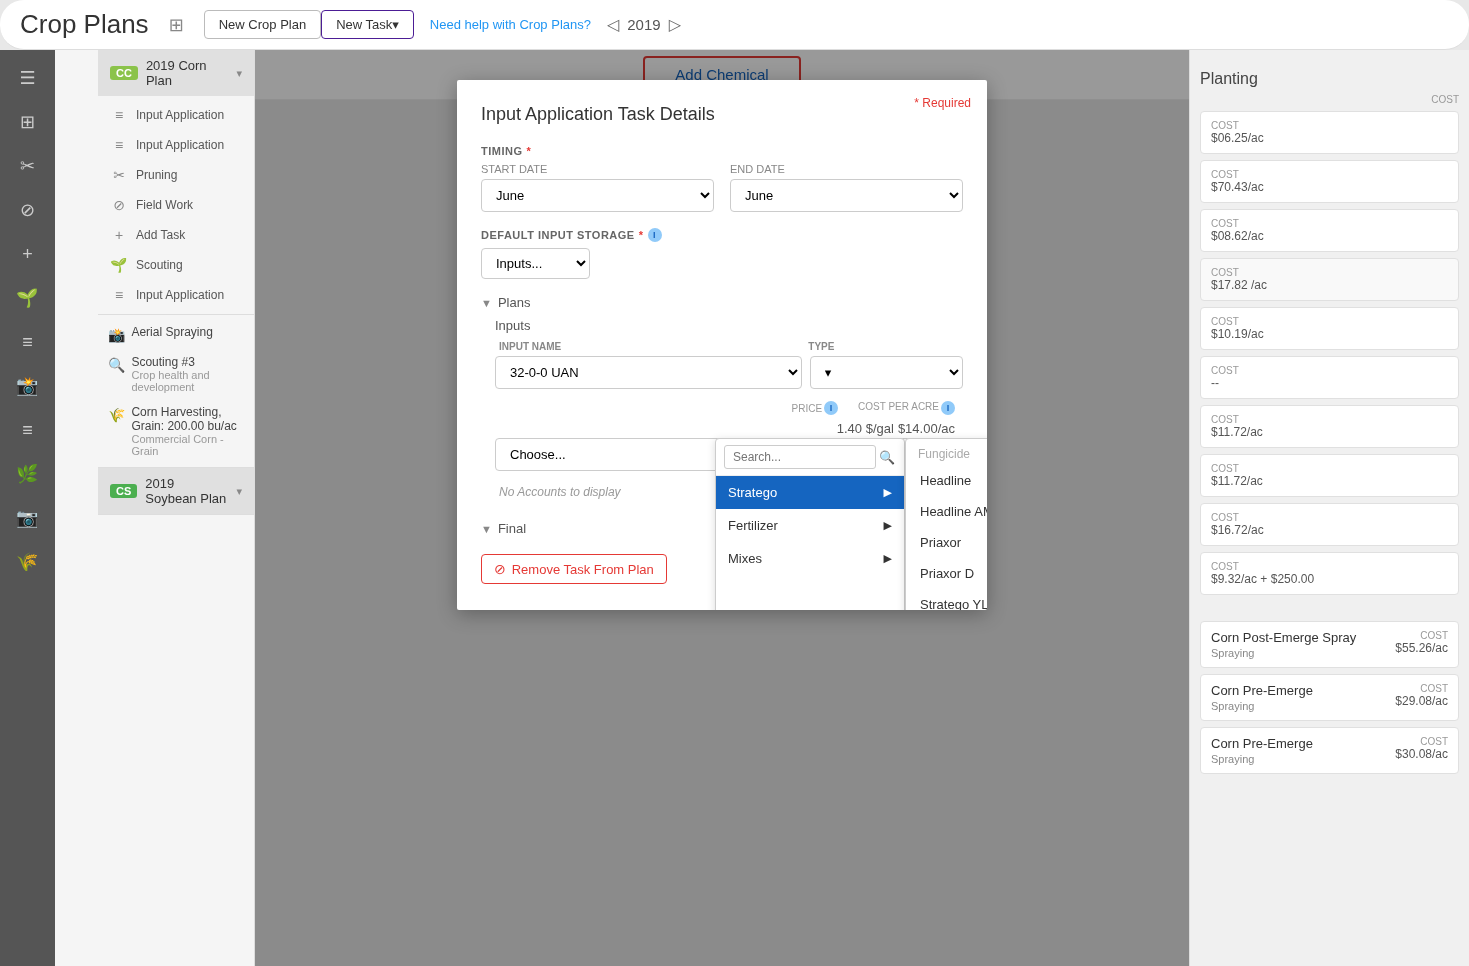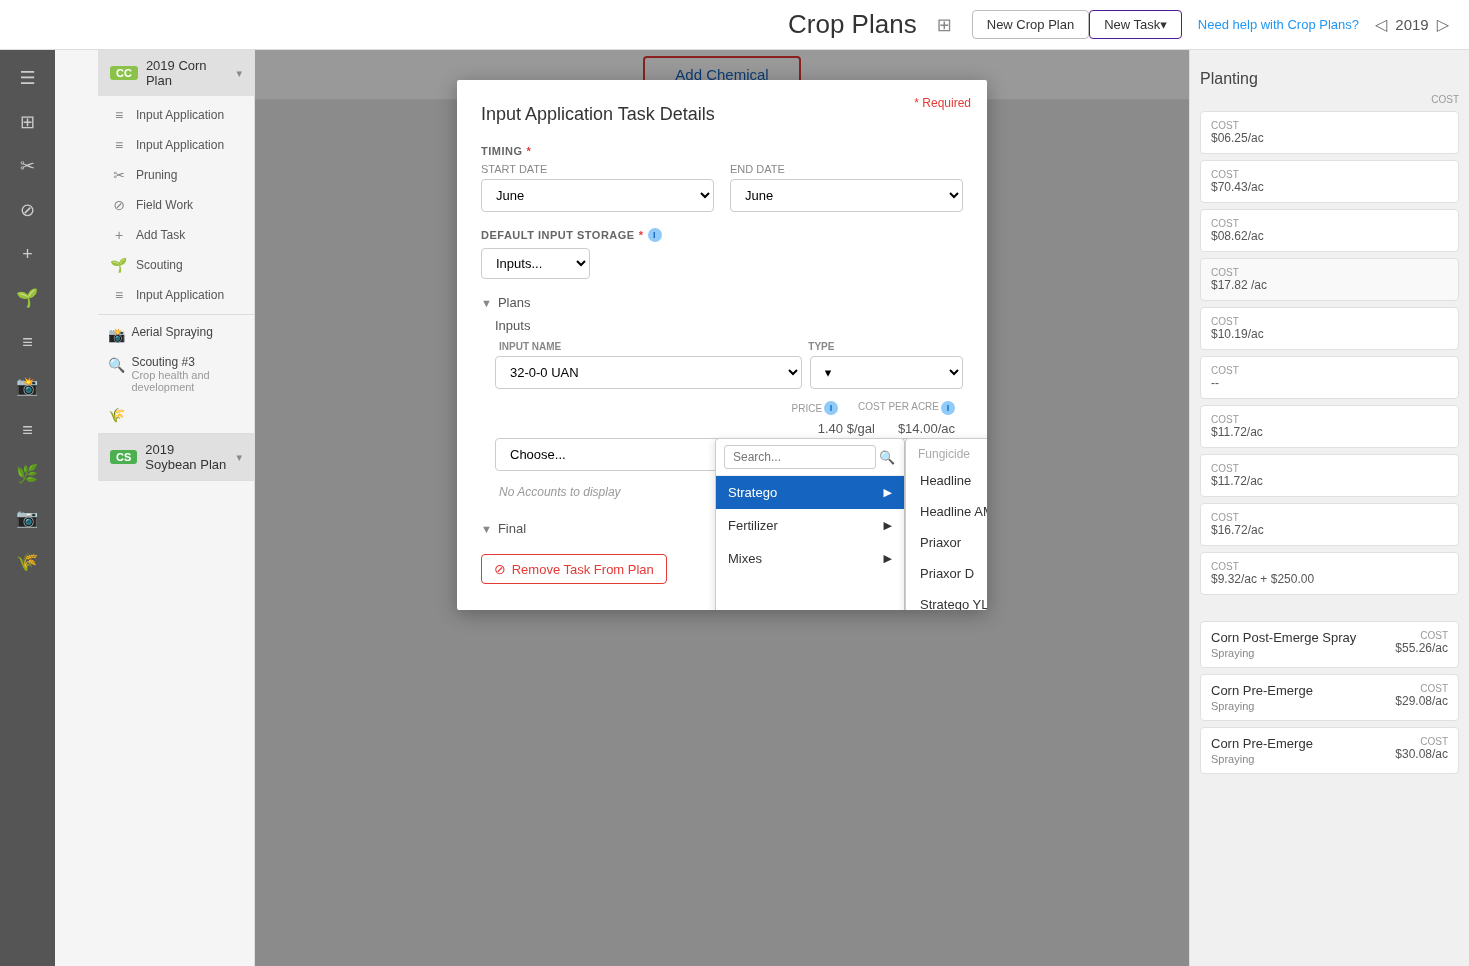--- a/index.html
+++ b/index.html
@@ -5,22 +5,23 @@
     * { box-sizing: border-box; margin: 0; padding: 0; }
     body { font-family: -apple-system, BlinkMacSystemFont, 'Segoe UI', sans-serif; background: #e8e8e8; font-size: 14px; color: #333; overflow: hidden; }
 
     
     .top-header {
       background: #fff;
       padding: 0 20px;
       height: 50px;
       display: flex;
       align-items: center;
-      justify-content: flex-end;
+      justify-content: flex-start;
       border-bottom: 1px solid #ddd;
+      border-radius: 24px;
     }
     .top-header-left { display: flex; align-items: center; gap: 20px; }
     .page-title { font-size: 26px; font-weight: 300; color: #333; }
     .new-crop-plan-btn {
       background: #fff;
       border: 1px solid #bbb;
       padding: 6px 14px;
       border-radius: 4px;
       font-size: 13px;
       cursor: pointer;
@@ -358,20 +359,24 @@
         </div>
         <div class="task-item">
           <span class="task-icon">🔍</span>
           <div>
             <div class="task-name">Scouting #3</div>
             <div class="task-sub">Crop health and development</div>
           </div>
         </div>
         <div class="task-item">
           <span class="task-icon">🌾</span>
+          <div>
+            <div class="task-name">Corn Harvesting, Grain: 200.00 bu/ac</div>
+            <div class="task-sub">Commercial Corn - Grain</div>
+          </div>
         </div>
       </div>
     </div>
 
     <div class="plan-section">
       <div class="plan-header">
         <span class="plan-badge cs">CS</span>
         <span>2019 Soybean Plan</span>
         <span style="margin-left:auto;color:#888;font-size:11px;">▾</span>
       </div>
@@ -455,21 +460,21 @@
               <span class="th-price">
                 <span>PRICE</span>
                 <span class="info-icon">i</span>
               </span>
               <span class="th-cost">
                 <span>COST PER ACRE</span>
                 <span class="info-icon">i</span>
               </span>
             </div>
 
-            <div style="display:flex;justify-content:flex-end;gap:23px;padding:2px 8px;font-size:13px;color:#555;">
+            <div style="display:flex;justify-content:flex-end;gap:4px;padding:2px 8px;font-size:13px;color:#555;">
               <span>1.40 $/gal</span>
               <span>$14.00/ac</span>
             </div>
 
             <div class="input-row">
               <div class="select-wrapper" style="position:relative;">
                 <select class="form-select">
                   <option>Choose...</option>
                 </select>
 

